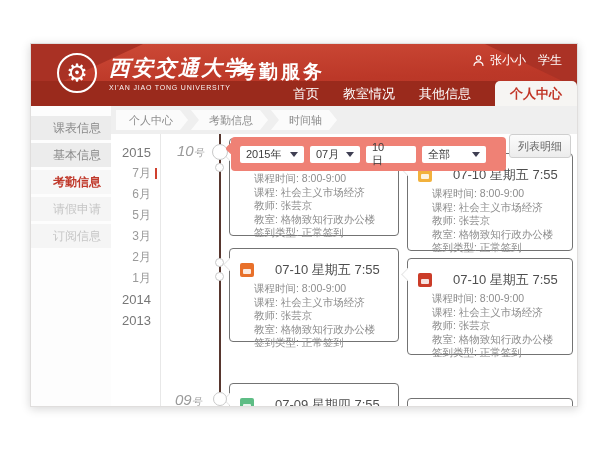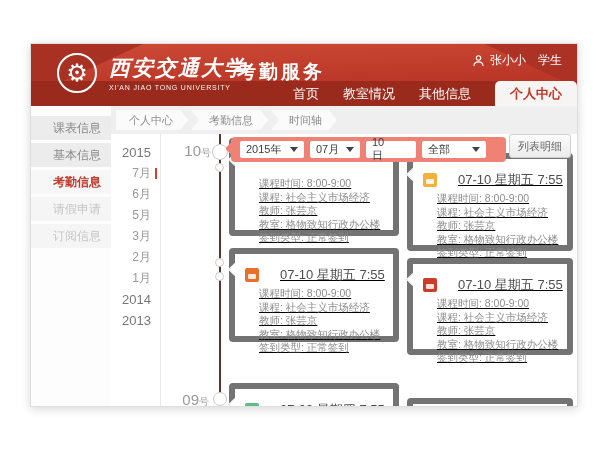--- a/index.html
+++ b/index.html
@@ -56,40 +56,40 @@
   .yr.year{font-size:13px;color:#777;}
   .mk{position:absolute;right:3px;top:5px;width:2px;height:11px;background:#d0402e;}
   
   .tl-line{position:absolute;left:188px;top:90px;width:2px;height:266px;background:#57362e;}
   .node{position:absolute;border-radius:50%;background:#fff;border:1px solid #c9c9c9;box-sizing:border-box;z-index:2;}
   .n1{left:181px;top:100px;width:16px;height:16px;}
   .n2{left:184px;top:119px;width:9px;height:9px;}
   .n3{left:184px;top:214px;width:9px;height:9px;}
   .n4{left:184px;top:228px;width:9px;height:9px;}
   .n5{left:182px;top:348px;width:14px;height:14px;}
-  .day{position:absolute;color:#9a9a9a;width:34px;text-align:right;white-space:nowrap;}
+  .day{position:absolute;color:#9a9a9a;width:34px;white-space:nowrap;font-style:italic;}
   .day .num{font-size:15px;}
   .day .unit{font-size:10px;}
   .d1{left:146px;top:98px;}
   .d2{left:144px;top:347px;}
   
-  .filter{position:absolute;left:200px;top:93px;width:275px;height:25px;background:#ef8175;
+  .filter{position:absolute;left:200px;top:93px;width:275px;height:34px;background:#ef8175;
     border-radius:4px;display:flex;align-items:center;gap:6px;padding-left:9px;box-sizing:border-box;z-index:5;}
   .filter::before{content:"";position:absolute;left:-4px;top:7px;width:9px;height:9px;
     background:#ef8175;transform:rotate(45deg);border-radius:2px;}
   .dd{height:17px;background:#fff;border-radius:2px;display:flex;align-items:center;
     justify-content:space-between;padding:0 6px;font-size:11px;color:#3d3d3d;box-sizing:border-box;cursor:pointer;}
   .dd .caret{width:0;height:0;border-left:4px solid transparent;border-right:4px solid transparent;
     border-top:5px solid #3f3f52;margin-left:5px;}
   .dd.w1{width:64px;} .dd.w2{width:50px;} .dd.w3{width:50px;gap:45px;} .dd.w4{width:64px;}
   .list-btn{position:absolute;left:478px;top:90px;width:62px;height:24px;
     background:linear-gradient(#fcfcfc,#ececec);border:1px solid #cfcfcf;border-radius:3px;
     font-size:11px;color:#666;text-align:center;line-height:22px;box-sizing:border-box;z-index:5;cursor:pointer;}
   
-  .card{position:absolute;background:#fff;border:6px solid #737373;border-radius:4px;box-sizing:border-box;z-index:1;text-decoration:underline;}
+  .card{position:absolute;background:#fff;border:1px solid #737373;border-radius:4px;box-sizing:border-box;z-index:1;}
   .card .pointer{position:absolute;left:-5px;top:11px;width:8px;height:8px;background:#fff;
     border-left:1px solid #e7e7e7;border-bottom:1px solid #e7e7e7;transform:rotate(45deg);}
   .card-head{display:flex;align-items:center;gap:21px;padding:6px 10px 0 10px;height:16px;margin-top:7px;}
   .card-icon{width:14px;height:14px;border-radius:2px;position:relative;flex:0 0 auto;}
   .card-icon::after{content:"";position:absolute;left:3px;top:6px;right:3px;height:5px;
     background:rgba(255,255,255,.85);border-radius:1px;}
   .card-title{font-size:13px;color:#4e4e4e;white-space:nowrap;}
   .card-lines{padding:4px 10px 6px 24px;font-size:10.5px;color:#8d8d8d;line-height:13.5px;}
   .card-lines div{white-space:nowrap;}
   .c0{left:198px;top:94px;width:170px;height:98px;}

